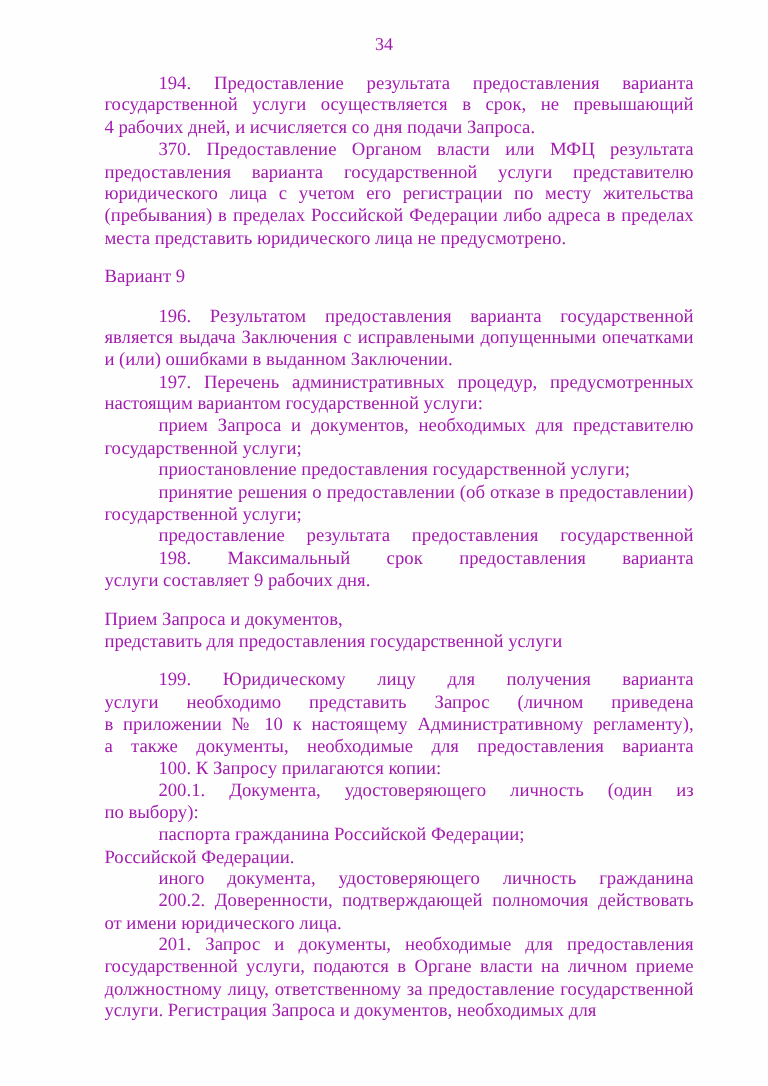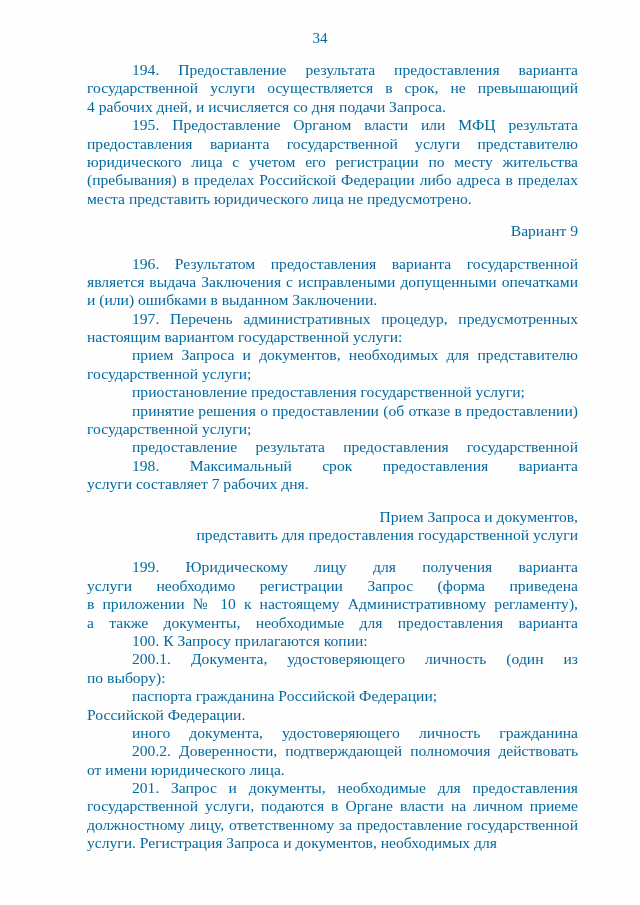--- a/index.html
+++ b/index.html
@@ -1,43 +1,43 @@
 <!DOCTYPE html>
 <html><head>
 <meta charset="utf-8">
 <style>
   html, body { margin: 0; padding: 0; background: #ffffff; }
   body { width: 640px; height: 905px; overflow: hidden; position: relative; }
   .page {
     position: absolute; left: 0; top: 0; width: 640px; height: 905px; background: #fefefe;
-    font-family: "Liberation Serif", "DejaVu Serif", serif; color: #0369a1;
+    font-family: "Liberation Serif", "DejaVu Serif", serif; color: #a21caf;
   }
   .pnum { position: absolute; left: 0; width: 640px; top: 30px; text-align: center; font-size: 15px; }
   .body { position: absolute; left: 87px; width: 491px; top: 61px; font-size: 15.6px; line-height: 18.4px; }
   .jl { display: block; white-space: normal; text-align: justify; text-align-last: justify; height: 18.4px; overflow: hidden; }
   .jl.ind { text-indent: 45px; }
   .jl.end { text-align-last: left; }
-  .heading { display: block; text-align: right; height: 18.4px; }
+  .heading { display: block; text-align: left; height: 18.4px; }
   .gap-m { height: 14px; }
 </style>
 </head>
 <body>
 
 <div class="page">
   <div class="pnum">34</div>
 
   <div class="body">
     <div id="top-paras">
         <div>
           <div class="jl ind">194. Предоставление результата предоставления варианта</div>
           <div class="jl">государственной услуги осуществляется в срок, не превышающий</div>
           <div class="jl end">4 рабочих дней, и исчисляется со дня подачи Запроса.</div>
         </div>
         <div>
-          <div class="jl ind">195. Предоставление Органом власти или МФЦ результата</div>
+          <div class="jl ind">370. Предоставление Органом власти или МФЦ результата</div>
           <div class="jl">предоставления варианта государственной услуги представителю</div>
           <div class="jl">юридического лица с учетом его регистрации по месту жительства</div>
           <div class="jl">(пребывания) в пределах Российской Федерации либо адреса в пределах</div>
           <div class="jl end">места представить юридического лица не предусмотрено.</div>
         </div>
       </div>
     <div class="gap-m"></div>
     <div class="heading">Вариант 9</div>
     <div class="gap-m"></div>
     <div id="variant-paras">
@@ -59,31 +59,31 @@
         </div>
         <div>
           <div class="jl ind">принятие решения о предоставлении (об отказе в предоставлении)</div>
           <div class="jl end">государственной услуги;</div>
         </div>
         <div>
           <div class="jl ind end">предоставление результата предоставления государственной услуги.</div>
         </div>
         <div>
           <div class="jl ind">198. Максимальный срок предоставления варианта государственной</div>
-          <div class="jl end">услуги составляет 7 рабочих дня.</div>
+          <div class="jl end">услуги составляет 9 рабочих дня.</div>
         </div>
       </div>
     <div class="gap-m"></div>
     <div class="heading">Прием Запроса и документов,</div>
     <div class="heading">представить для предоставления государственной услуги</div>
     <div class="gap-m"></div>
     <div id="section-paras">
         <div>
           <div class="jl ind">199. Юридическому лицу для получения варианта государственной</div>
-          <div class="jl">услуги необходимо регистрации Запрос (форма приведена</div>
+          <div class="jl">услуги необходимо представить Запрос (личном приведена</div>
           <div class="jl">в приложении № 10 к настоящему Административному регламенту),</div>
           <div class="jl">а также документы, необходимые для предоставления варианта</div>
         </div>
         <div>
           <div class="jl ind end">100. К Запросу прилагаются копии:</div>
         </div>
         <div>
           <div class="jl ind">200.1. Документа, удостоверяющего личность (один из документов</div>
           <div class="jl end">по выбору):</div>
         </div>

